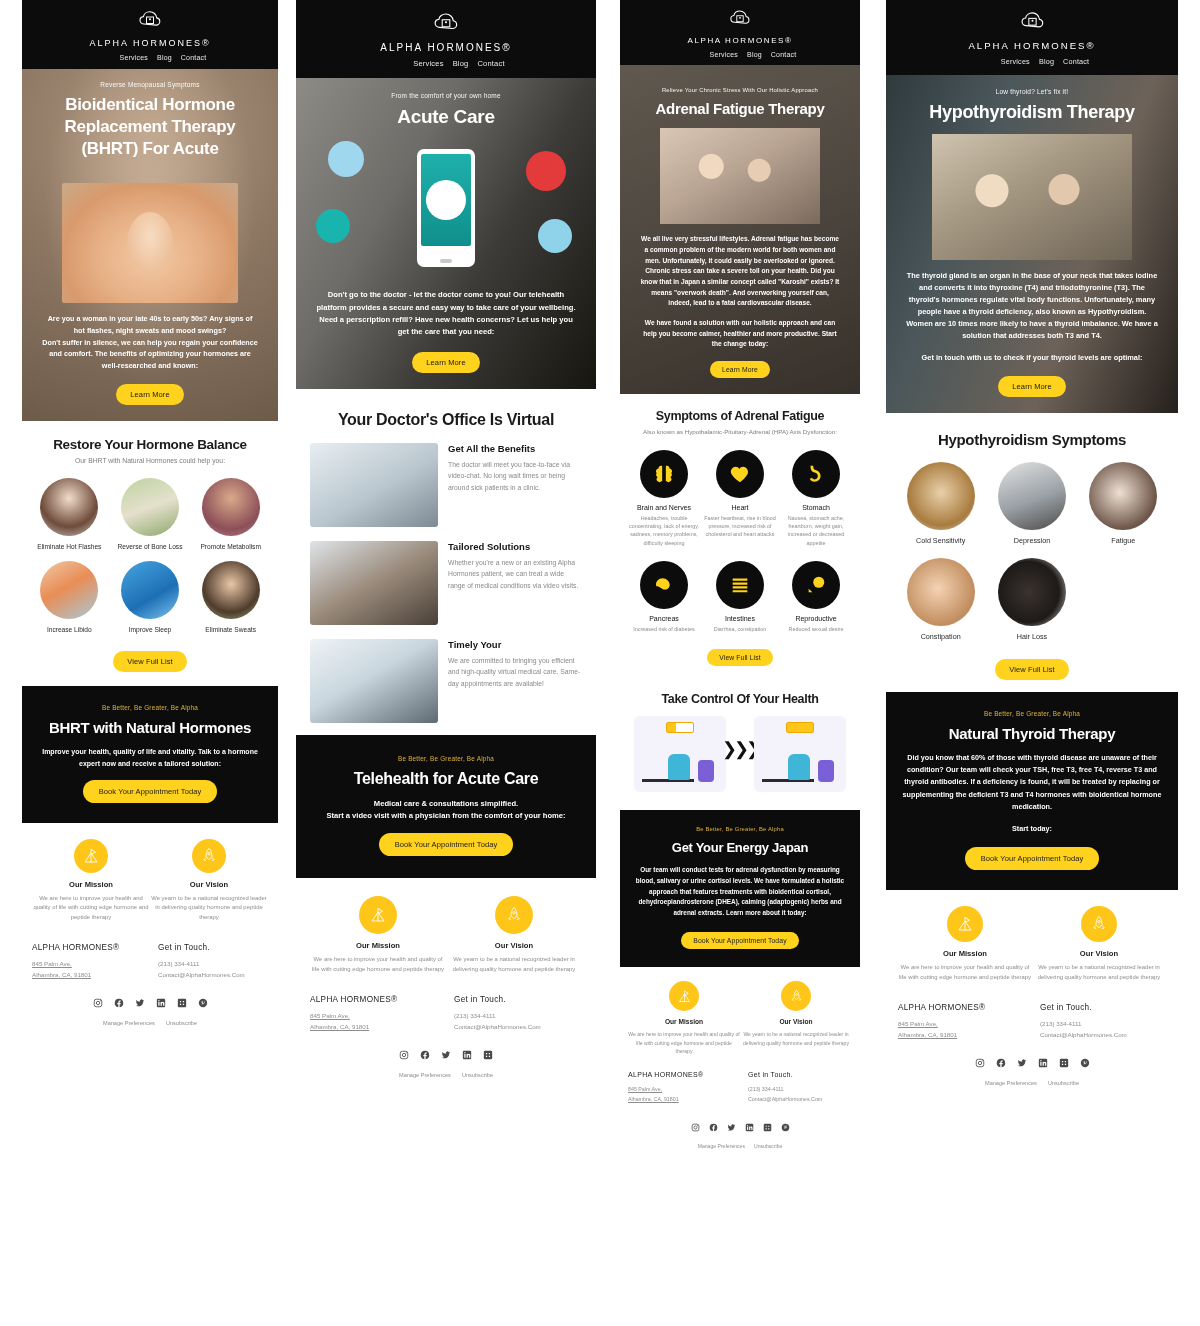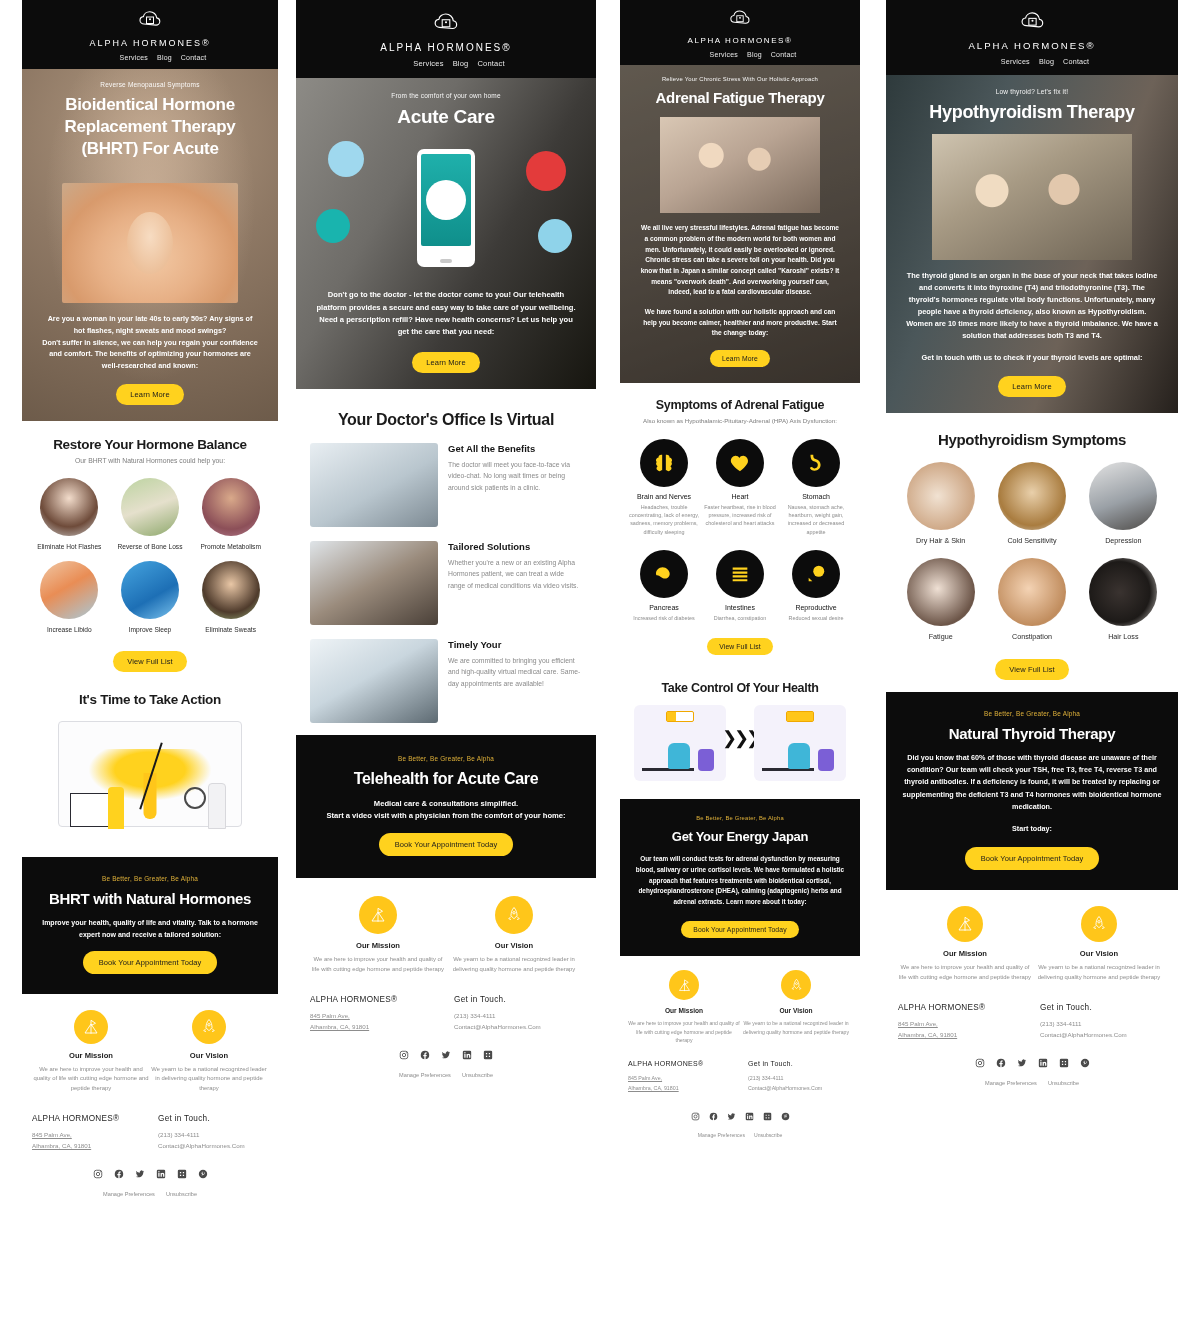--- a/index.html
+++ b/index.html
@@ -243,33 +243,20 @@
           <div class="cap">Improve Sleep</div>
         </div>
         <div class="tile">
           <div class="avatar" style="background:radial-gradient(circle at 50% 40%,#e9c7a6,#4f3b2c 62%,#9ab47c 100%)"></div>
           <div class="cap">Eliminate Sweats</div>
         </div>
       </div>
       <button class="btn" style="margin-top:16px">View Full List</button>
     </div>
 
-    <div class="sec" style="padding-top:6px">
-      <h2>It's Time to Take Action</h2>
-      <div class="action-ill">
-        <div class="bd"></div>
-          <div class="ut"></div>
-          <div class="stem"></div>
-          <div class="arw"></div>
-        <div class="cal"></div>
-          <div class="w1"></div>
-          <div class="w2"></div>
-          <div class="pz"></div>
-      </div>
-    </div>
 
     <div class="cta">
       <div class="tag">Be Better, Be Greater, Be Alpha</div>
       <h2>BHRT with Natural Hormones</h2>
       <p>Improve your health, quality of life and vitality. Talk to a hormone expert now and receive a tailored solution:</p>
       <button class="btn dark-sec">Book Your Appointment Today</button>
     </div>
 
     <div class="foot">
       <div class="mv">
@@ -493,21 +480,21 @@
       <div class="navlinks">
         <a>Services</a>
         <a>Blog</a>
         <a>Contact</a>
       </div>
     </div>
 
     <div class="hero">
       <div class="hero3bg"></div>
       <div class="heroshade"></div>
-      <div class="ov" style="padding:11px 12px 4px">
+      <div class="ov" style="padding:22px 12px 4px">
         <div class="eyebrow" style="font-size:5.9px">Relieve Your Chronic Stress With Our Holistic Approach</div>
         <h1 style="font-size:15px">Adrenal Fatigue Therapy</h1>
       </div>
       <div class="hero3img"></div>
       <div class="ov" style="padding-top:2px">
         <div class="hero-body" style="font-size:6.6px">We all live very stressful lifestyles.
 Adrenal fatigue has become a common problem of the modern world for both women and men. Unfortunately, it could easily be overlooked or ignored. Chronic stress can take a severe toll on your health. Did you know that in Japan a similar concept called "Karoshi" exists? It means "overwork death". And overworking yourself can, indeed, lead to a fatal cardiovascular disease.</div>
         <div class="hero-body" style="font-size:6.6px;margin-top:9px">We have found a solution with our holistic approach and can help you become calmer, healthier and more productive. Start the change today:</div>
         <button class="btn" style="margin-top:11px;font-size:6.8px;padding:5px 12px">Learn More</button>
       </div>
@@ -704,24 +691,20 @@
         <div class="hero-body" style="font-size:7.4px">The thyroid gland is an organ in the base of your neck that takes iodine and converts it into thyroxine (T4) and triiodothyronine (T3). The thyroid's hormones regulate vital body functions. Unfortunately, many people have a thyroid deficiency, also known as Hypothyroidism. Women are 10 times more likely to have a thyroid imbalance. We have a solution that addresses both T3 and T4.</div>
         <div class="hero-body" style="font-size:7.4px;margin-top:10px">Get in touch with us to check if your thyroid levels are optimal:</div>
         <button class="btn" style="margin-top:12px">Learn More</button>
       </div>
     </div>
 
     <div class="sec" style="padding:18px 12px 12px">
       <h2 style="font-size:15px">Hypothyroidism Symptoms</h2>
       <div class="grid3" style="gap:12px 6px;margin-top:14px">
         <div class="tile">
-          <div class="avatar" style="width:68px;height:68px;background:radial-gradient(circle at 45% 50%,#f1e2d2,#cda684 70%,#eee 100%)"></div>
-          <div class="cap" style="font-size:7.2px">Dry Hair &amp; Skin</div>
-        </div>
-        <div class="tile">
           <div class="avatar" style="width:68px;height:68px;background:radial-gradient(circle at 50% 45%,#e9d0ab,#a97c3f 65%,#dcdcdc 100%)"></div>
           <div class="cap" style="font-size:7.2px">Cold Sensitivity</div>
         </div>
         <div class="tile">
           <div class="avatar" style="width:68px;height:68px;background:linear-gradient(160deg,#e3e3e3,#9aa0a6 55%,#4d4a47 100%)"></div>
           <div class="cap" style="font-size:7.2px">Depression</div>
         </div>
         <div class="tile">
           <div class="avatar" style="width:68px;height:68px;background:radial-gradient(circle at 45% 45%,#efe0d4,#6b5447 70%,#cfcfcf 100%)"></div>
           <div class="cap" style="font-size:7.2px">Fatigue</div>

